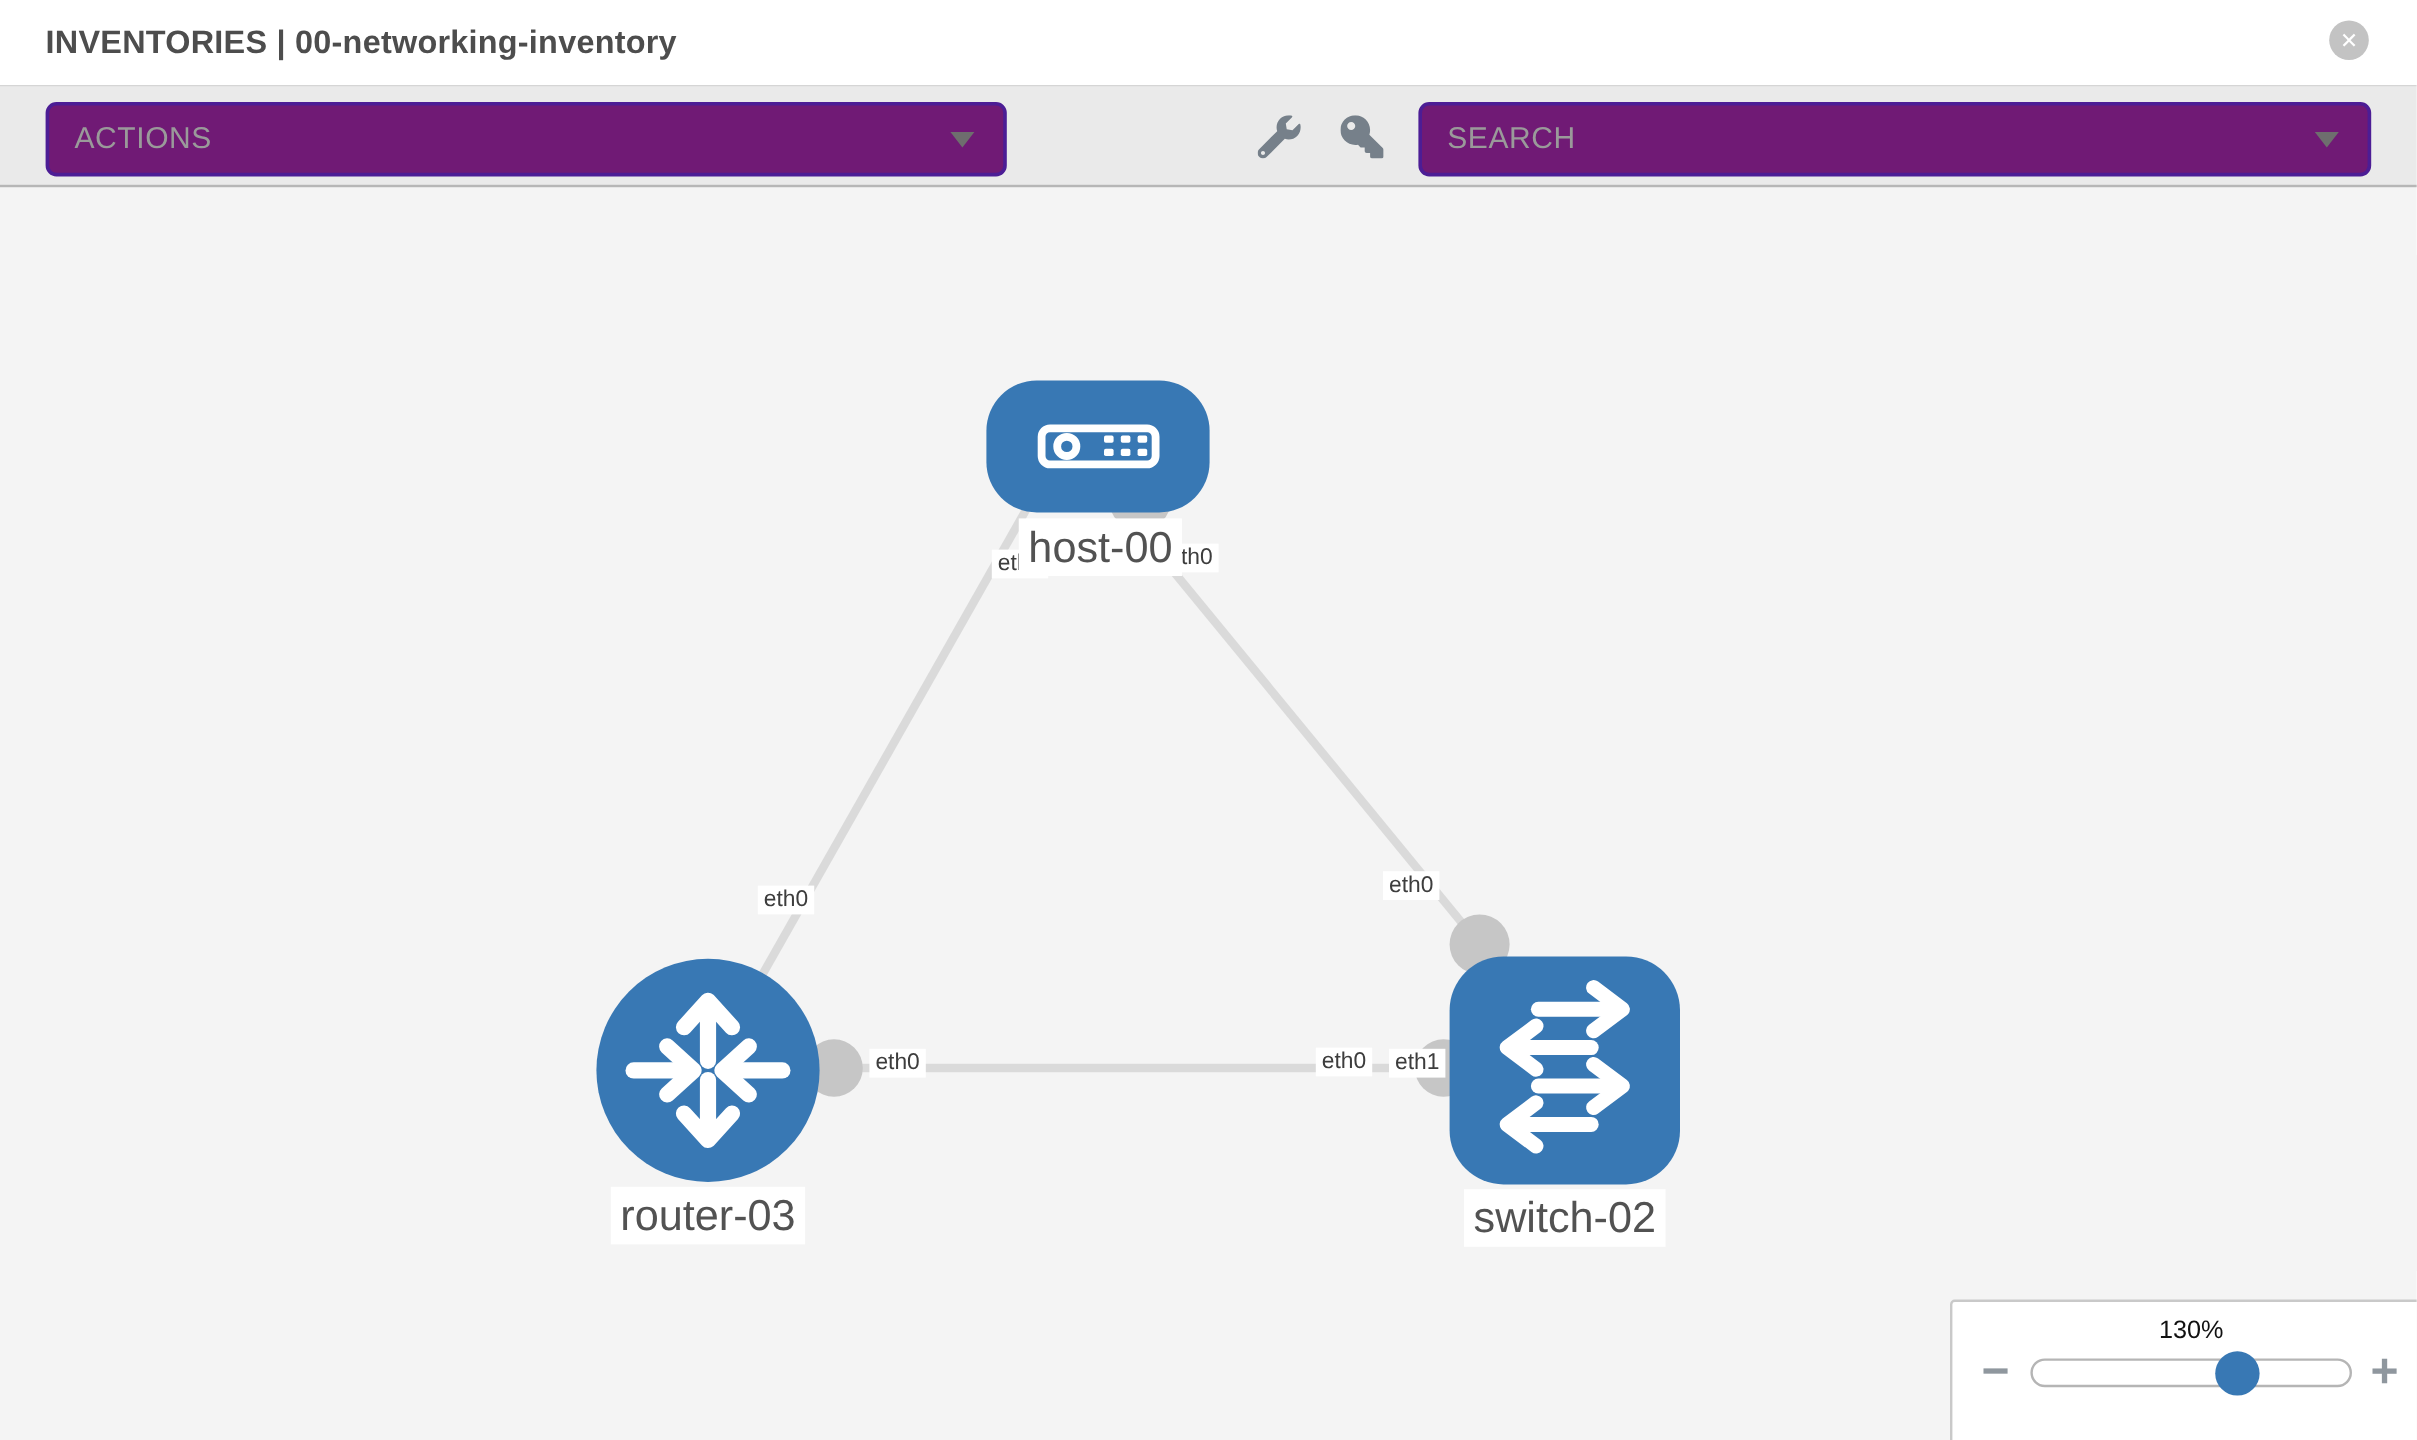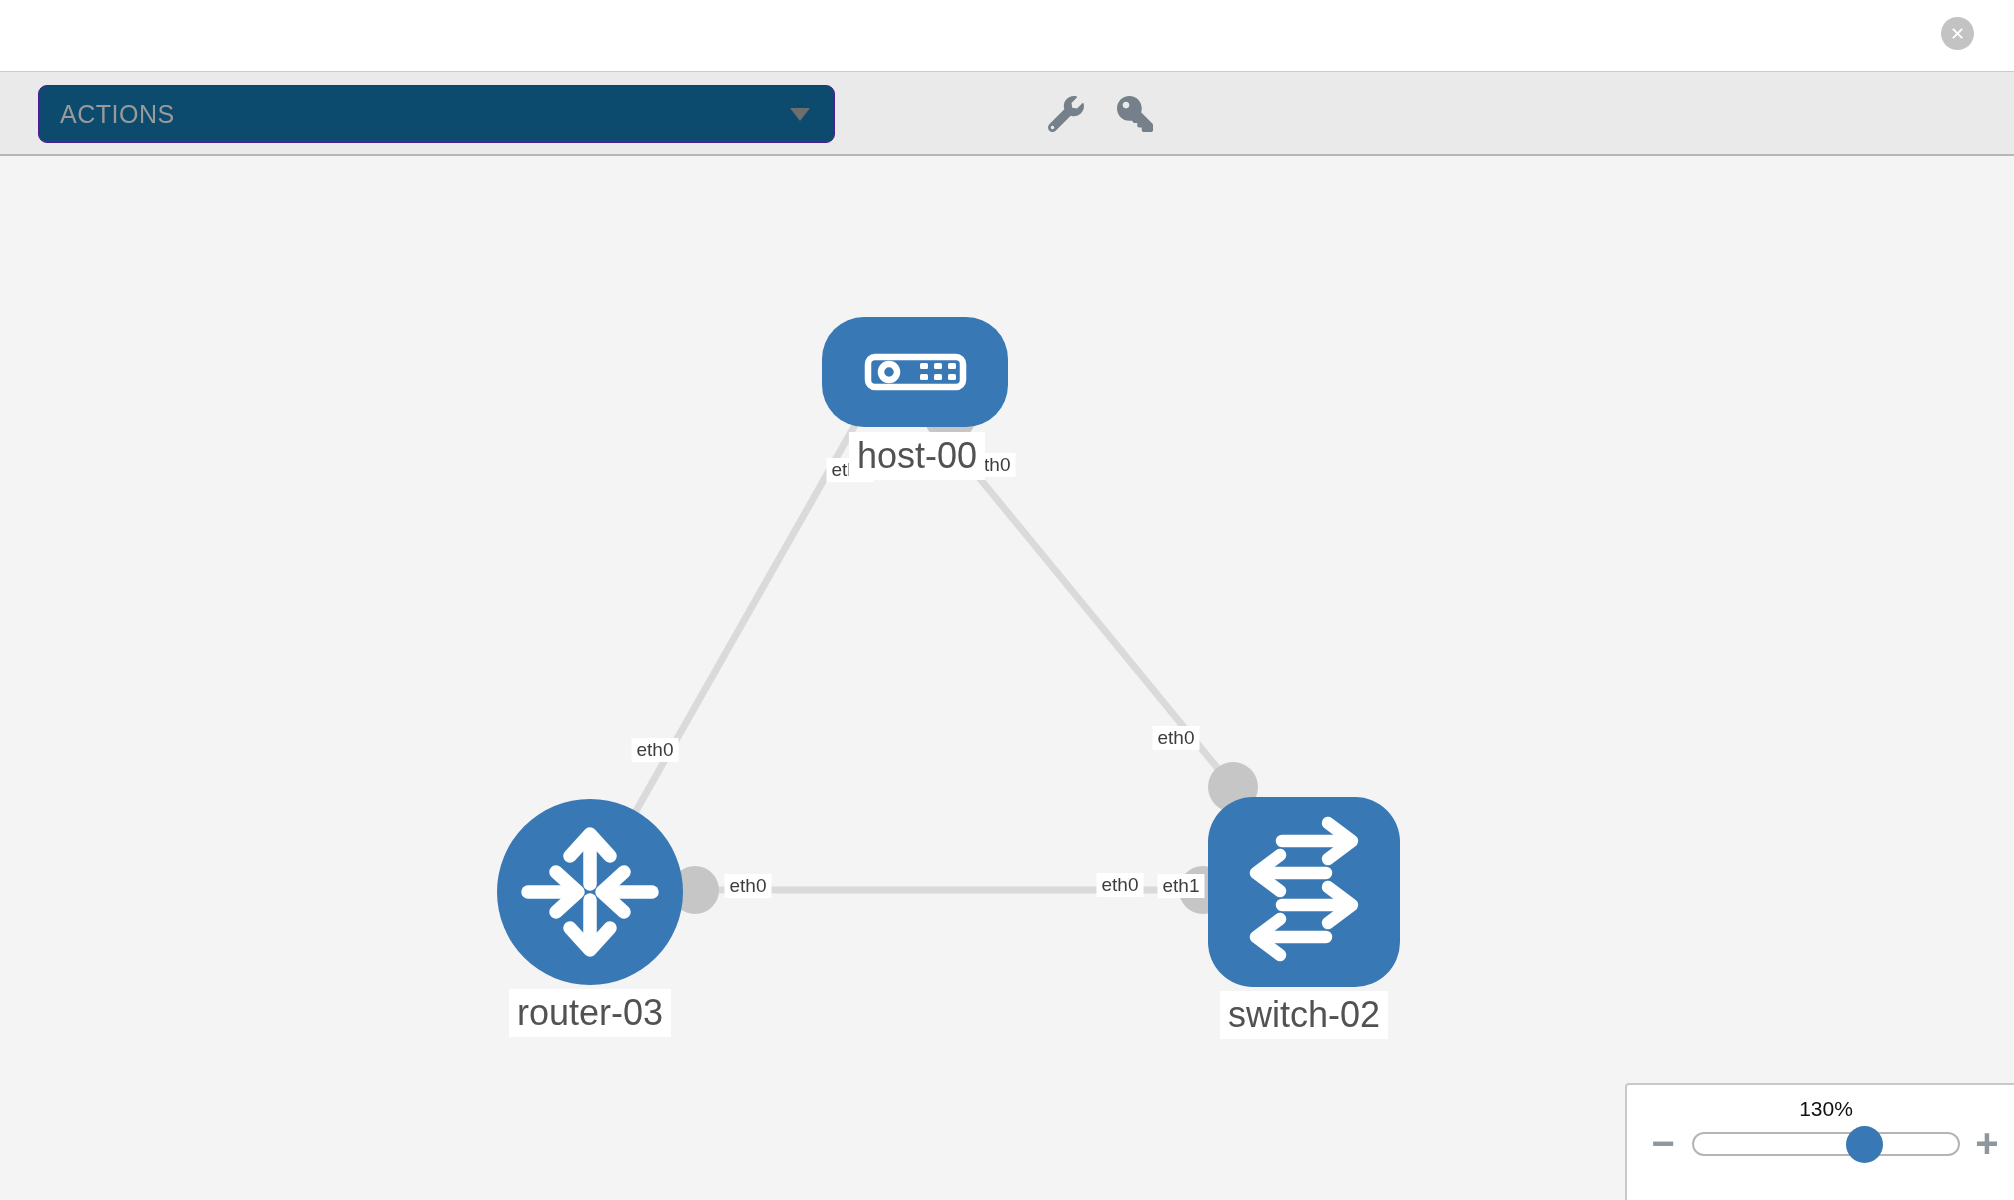--- a/index.html
+++ b/index.html
@@ -10,21 +10,21 @@
     border-bottom:1px solid #cbcbcb;z-index:10}
   .title{position:absolute;left:38px;top:50%;transform:translateY(-50%);
     font-size:27px;font-weight:bold;color:#4d4d4d;letter-spacing:.2px;white-space:nowrap}
   .close-btn{position:absolute;left:1941px;top:17px;width:33px;height:33px;border-radius:50%;
     background:#c3c3c3;color:#fff;display:flex;align-items:center;justify-content:center;
     font-size:18px;font-weight:bold;cursor:pointer;line-height:1}
 
   
   .toolbar{position:absolute;left:0;top:72px;width:2014px;height:82px;background:#eaeaea;
     border-bottom:2px solid #b6b6b6;z-index:9}
-  .dd{position:absolute;top:13px;height:56px;background:#0c4a6e;border:1px solid #4c1d95;border-radius:9px}
+  .dd{position:absolute;top:13px;height:56px;background:#701a75;border:3px solid #4c1d95;border-radius:9px}
   .dd-actions{left:38px;width:795px}
   .dd-search{left:1182px;width:788px}
   .dd-label{position:absolute;left:21px;top:50%;transform:translateY(-50%);
     font-size:25px;color:#9a9a9a;letter-spacing:.5px;white-space:nowrap}
   .caret{position:absolute;right:24px;top:50%;margin-top:-6px;width:0;height:0;
     border-left:10px solid transparent;border-right:10px solid transparent;border-top:13px solid #6e6e6e}
   .tool-icon{position:absolute;top:24px;width:36px;height:36px;cursor:pointer}
   .tool-icon svg{width:36px;height:36px;fill:#76808a}
   .tool-wrench{left:1048px}
   .tool-key{left:1117px}
@@ -50,20 +50,21 @@
     background:#3878b4;cursor:pointer}
   .zoom-minus,.zoom-plus{position:absolute;top:36px;width:36px;text-align:center;
     font-size:40px;font-weight:bold;color:#8f979e;cursor:pointer;line-height:44px}
   .zoom-minus{left:18px}
   .zoom-plus{left:342px}
 </style>
 </head>
 <body>
 
 <div class="header">
+  <div class="title">INVENTORIES | 00-networking-inventory</div>
   <div class="close-btn">
     <span>✕</span>
   </div>
 </div>
 
 <div class="toolbar">
   <div class="dd dd-actions">
     <span class="dd-label">ACTIONS</span>
     <span class="caret"></span>
   </div>
@@ -75,20 +76,24 @@
   </span>
 
   <span class="tool-icon tool-key">
     <svg viewBox="0 0 512 512">
         <g transform="translate(512,0) scale(-1,1)">
           <path d="M512 176.001C512 273.203 433.202 352 336 352c-11.22 0-22.19-1.062-32.827-3.069l-24.012 27.014A23.999 23.999 0 0 1 261.223 384H224v40c0 13.255-10.745 24-24 24h-40v40c0 13.255-10.745 24-24 24H24c-13.255 0-24-10.745-24-24v-78.059c0-6.365 2.529-12.47 7.029-16.971l161.802-161.802C163.108 213.814 160 195.271 160 176 160 78.798 238.797.001 335.999 0 433.488-.001 512 78.511 512 176.001zM336 128c0 26.51 21.49 48 48 48s48-21.49 48-48-21.49-48-48-48-48 21.49-48 48z"></path>
         </g>
       </svg>
   </span>
 
+  <div class="dd dd-search">
+    <span class="dd-label">SEARCH</span>
+    <span class="caret"></span>
+  </div>
 </div>
 
 <div class="canvas">
 
   <svg class="graph" width="2014" height="1044" viewBox="0 156 2014 1044">
 
     <g stroke="#dadada" stroke-width="7">
       <line x1="590" y1="892" x2="855" y2="425"></line>
       <line x1="940" y1="430" x2="1233" y2="787"></line>
       <line x1="690" y1="890" x2="1203" y2="890"></line>

